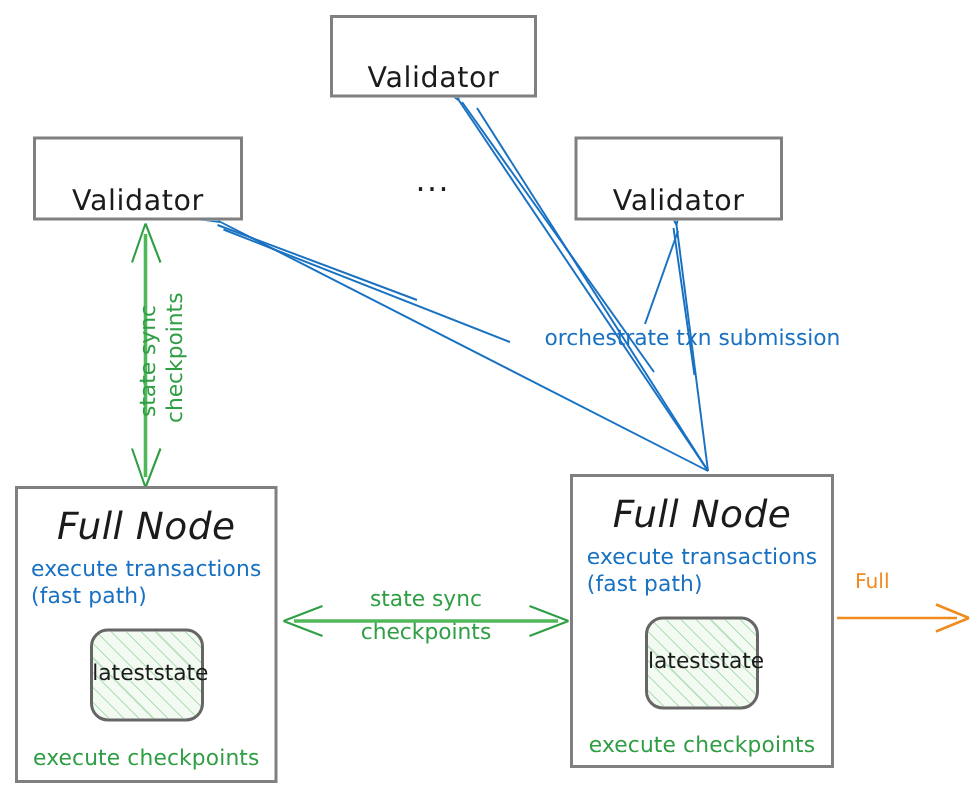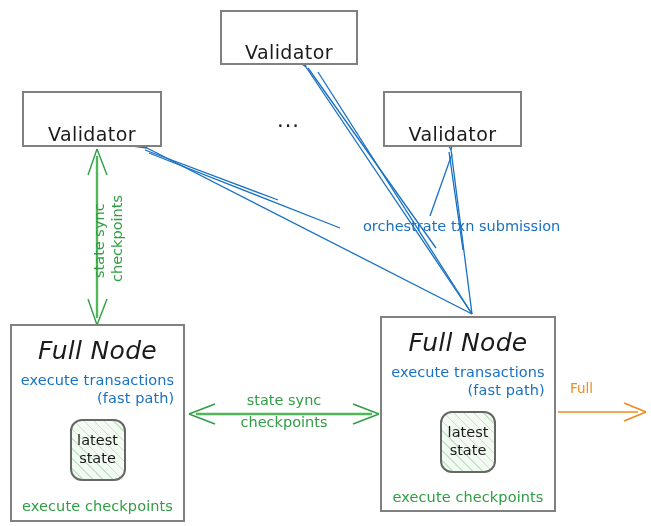--- a/index.html
+++ b/index.html
@@ -51,43 +51,42 @@
     font-size: 25px;
     font-style: italic;
     color: #1b1b1b;
     letter-spacing: 0.3px;
     margin-bottom: 7px;
   }
   .fullnode-exec {
     font-family: "DejaVu Sans", sans-serif;
     font-size: 14.5px;
     color: #1971c2;
-    text-align: right;
+    text-align: left;
     line-height: 1.24;
     letter-spacing: 0.1px;
     white-space: nowrap;
   }
   .latest-state {
     position: relative;
-    width: 56px;
+    width: 76px;
     height: 62px;
     margin-top: 11px;
     border: 2px solid #666666;
     border-radius: 12px;
     background-color: #f2faf2;
     background-image: repeating-linear-gradient(
        45deg,
        rgba(80,180,90,0.30) 0px,
        rgba(80,180,90,0.30) 1px,
        rgba(255,255,255,0) 1px,
        rgba(255,255,255,0) 7px);
     display: flex;
-    flex-direction: column;
+    flex-direction: row;
     align-items: center;
-    justify-content: center;
     box-sizing: border-box;
   }
   .latest-state span {
     font-family: "DejaVu Sans", sans-serif;
     font-size: 14.5px;
     color: #1b1b1b;
     line-height: 1.22;
   }
   .fullnode-ckpt {
     font-family: "DejaVu Sans", sans-serif;

